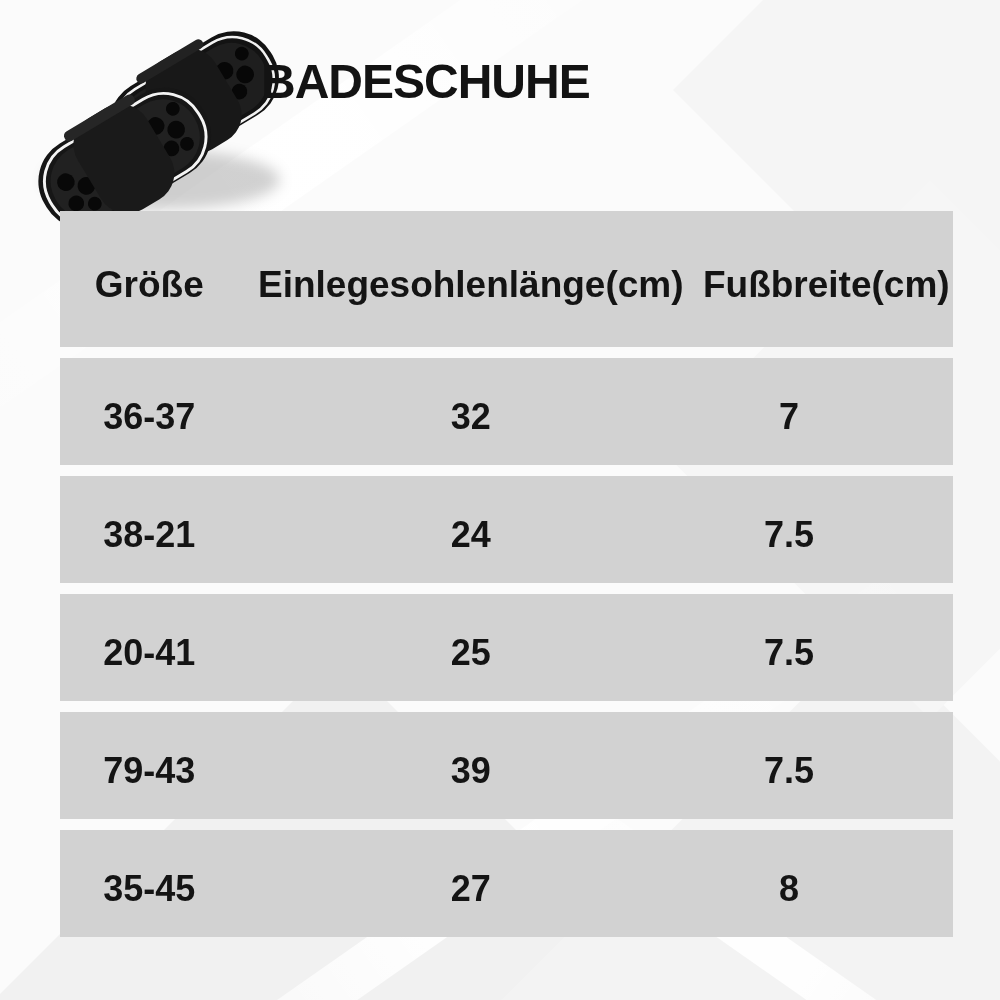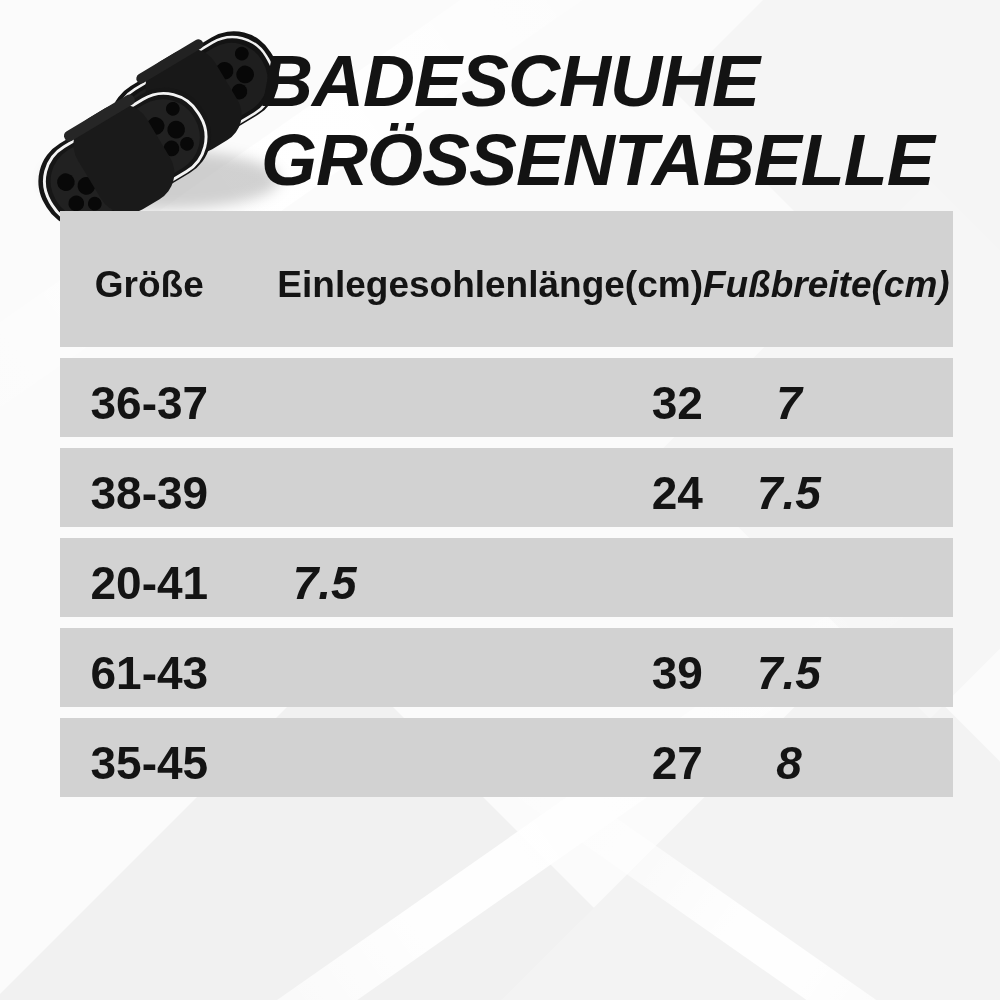--- a/index.html
+++ b/index.html
@@ -20,37 +20,37 @@
   .d4{width:380px;height:380px;right:-120px;top:260px;background:#f6f6f6;}
   .streak{background:linear-gradient(90deg,rgba(255,255,255,0) 0%,rgba(255,255,255,0.95) 45%,rgba(255,255,255,0.95) 55%,rgba(255,255,255,0) 100%);}
   .s1{width:900px;height:70px;left:-150px;top:120px;transform:rotate(-35deg);}
   .s2{width:1100px;height:46px;left:-80px;top:870px;transform:rotate(-35deg);}
   .s3{width:700px;height:40px;left:420px;top:930px;transform:rotate(35deg);}
 
   
   .hero{position:absolute;left:14px;top:18px;width:296px;height:206px;}
   .title-block{
     position:absolute;left:261px;top:42px;width:700px;
-    font-weight:bold;font-size:72px;line-height:79px;
-    letter-spacing:-1px;color:#131313;white-space:nowrap;font-style:italic;
+    font-weight:bold;font-size:48px;line-height:79px;
+    letter-spacing:-1px;color:#131313;white-space:nowrap;
   }
 
   
   .size-table{position:absolute;left:60px;top:211px;width:893px;}
   .trow{
     display:flex;align-items:center;
     background:#d2d2d2;
-    height:79px;margin-bottom:11px;
-    font-weight:bold;font-size:46px;
+    height:107px;margin-bottom:11px;
+    font-weight:bold;font-size:36px;
   }
   .trow.thead{height:136px;font-size:37px;}
   .cell{text-align:center;box-sizing:border-box;margin-top:11px;}
   .c1{width:20%;}
-  .c2{width:52%;text-align:right;}
-  .c3{width:28%;padding-right:78px;font-style:italic;}
+  .c2{width:52%;}
+  .c3{width:28%;padding-right:78px;}
 </style>
 </head>
 <body>
 
 <div class="stage">
 
   <div class="bg-deco diamond d1"></div>
   <div class="bg-deco diamond d2"></div>
   <div class="bg-deco diamond d3"></div>
   <div class="bg-deco diamond d4"></div>
@@ -102,49 +102,49 @@
           <circle cx="62" cy="20" r="7"></circle>
         </g>
         <rect x="-42" y="-54" width="82" height="108" rx="31" fill="#1a1a1a"></rect>
         <rect x="-42" y="-54" width="82" height="11" rx="5" fill="#262626"></rect>
       </g>
     </svg>
   </div>
 
   <div class="title-block">
     <div>BADESCHUHE</div>
-    <div>GRÖSSENTABELLE</div>
   </div>
 
   <div class="size-table">
     <div class="trow thead">
       <div class="cell c1">Größe</div>
       <div class="cell c2">Einlegesohlenlänge(cm)</div>
       <div class="cell c3">Fußbreite(cm)</div>
     </div>
 
     <div class="trow">
       <div class="cell c1">36-37</div>
       <div class="cell c2">32</div>
       <div class="cell c3">7</div>
     </div>
 
     <div class="trow">
-      <div class="cell c1">38-39</div>
+      <div class="cell c1">38-21</div>
       <div class="cell c2">24</div>
       <div class="cell c3">7.5</div>
     </div>
 
     <div class="trow">
       <div class="cell c1">20-41</div>
+      <div class="cell c2">25</div>
       <div class="cell c3">7.5</div>
     </div>
 
     <div class="trow">
-      <div class="cell c1">61-43</div>
+      <div class="cell c1">79-43</div>
       <div class="cell c2">39</div>
       <div class="cell c3">7.5</div>
     </div>
 
     <div class="trow">
       <div class="cell c1">35-45</div>
       <div class="cell c2">27</div>
       <div class="cell c3">8</div>
     </div>
   </div>

